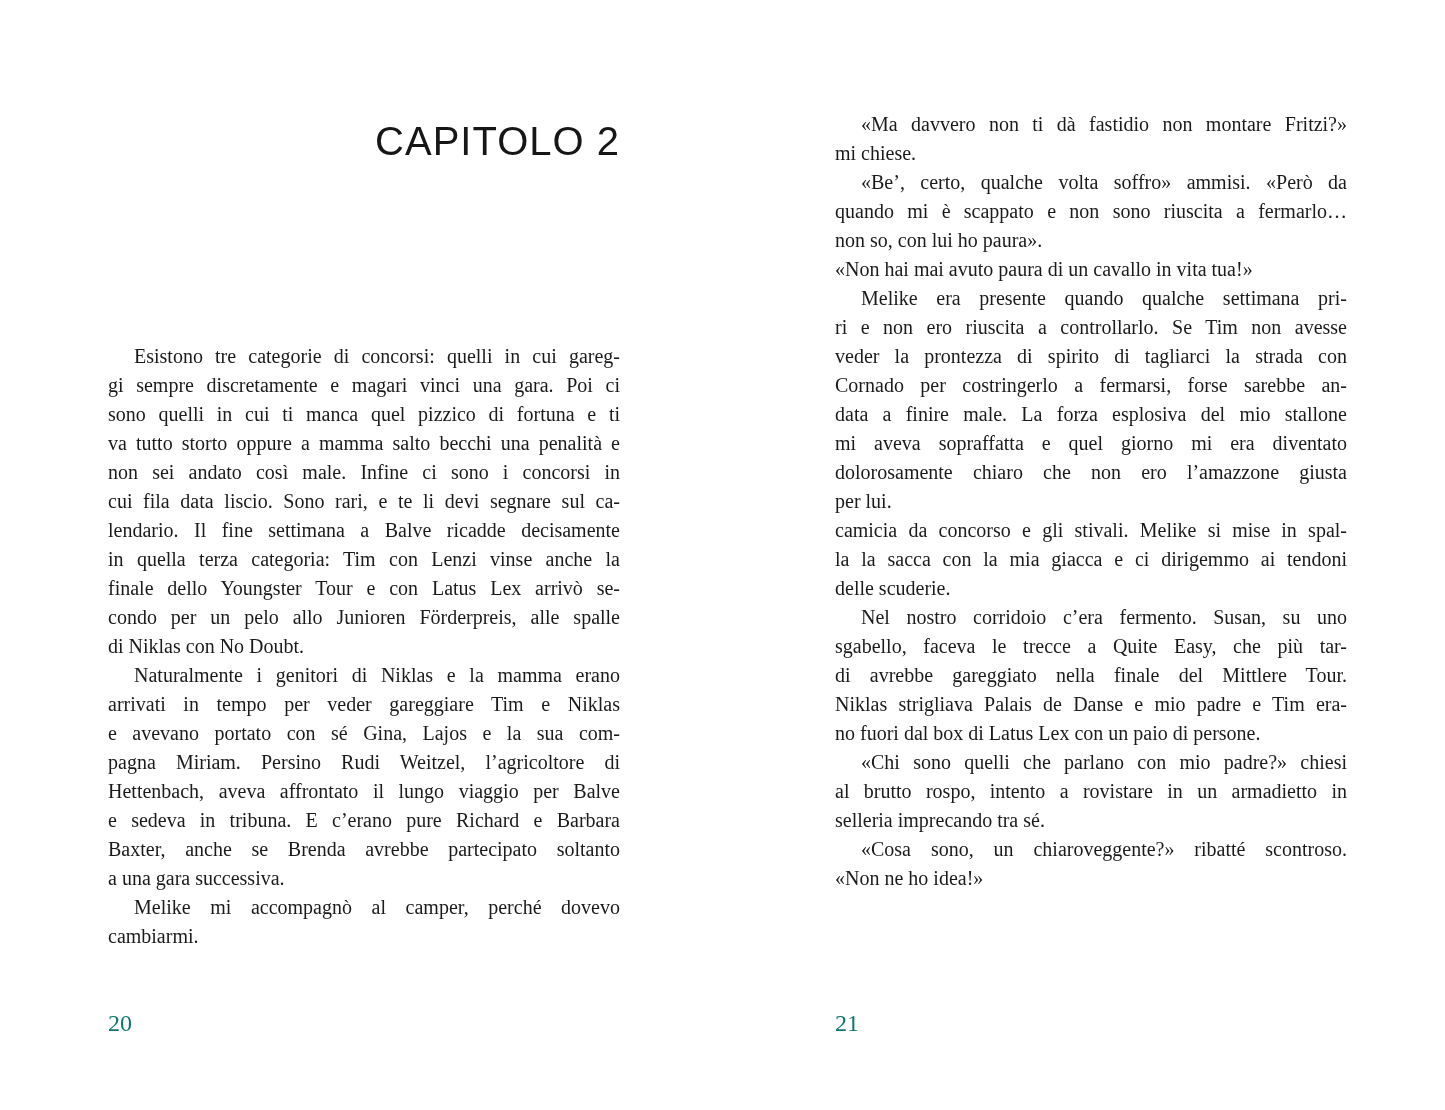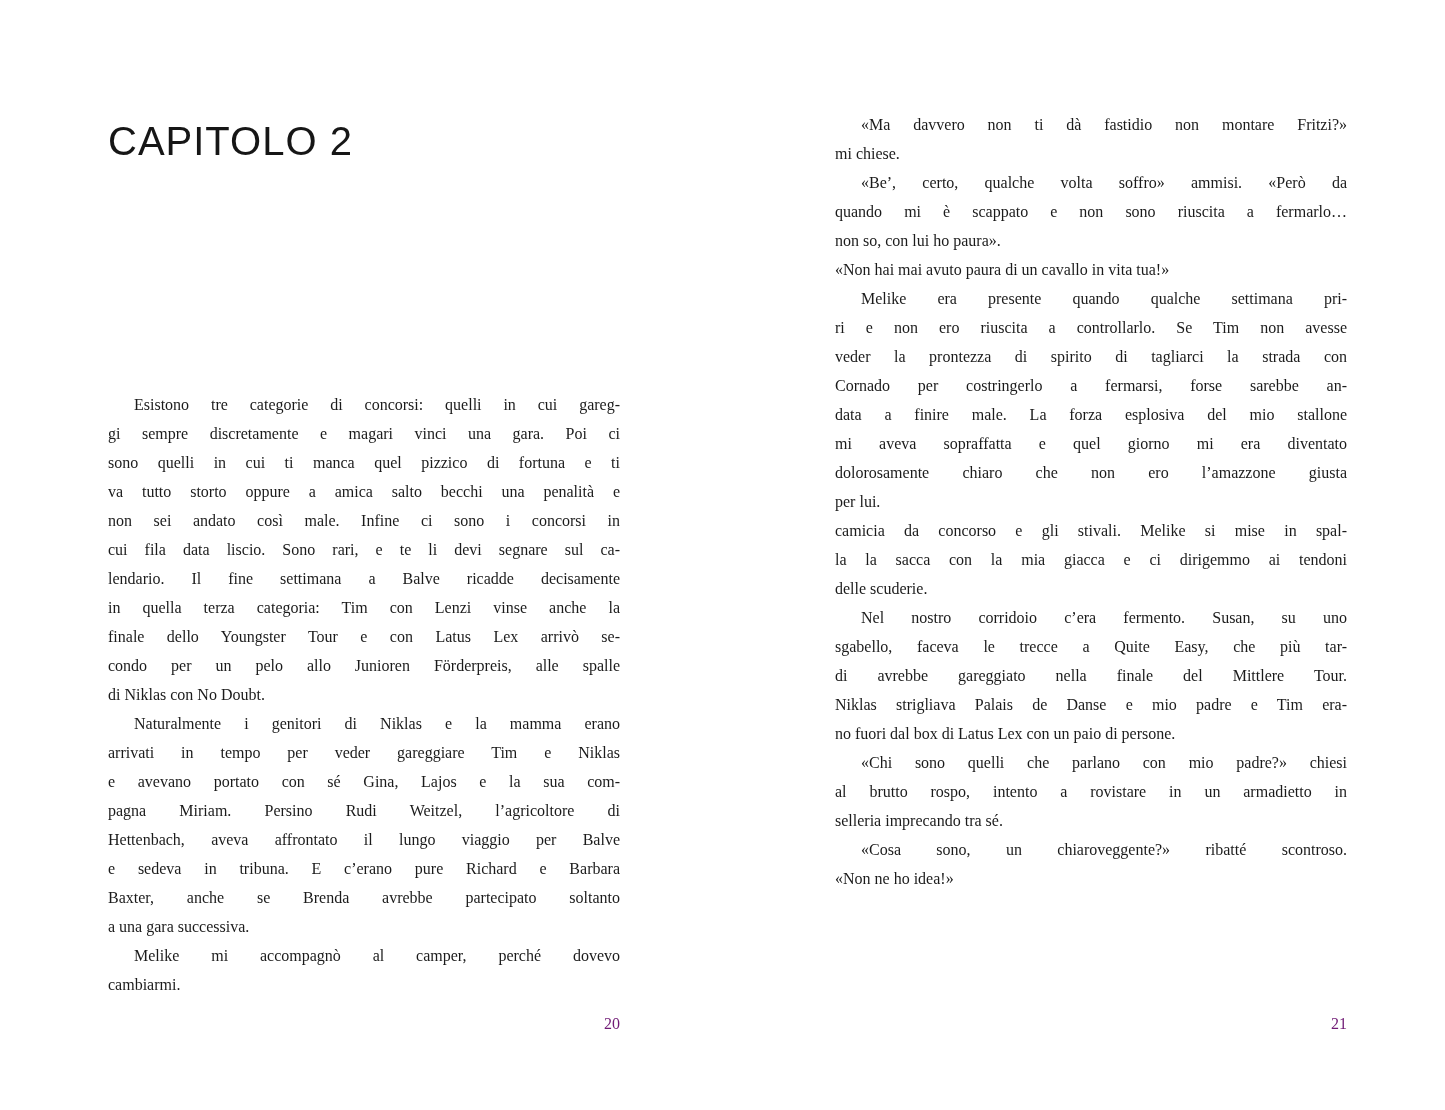--- a/index.html
+++ b/index.html
@@ -23,75 +23,75 @@
   }
   .page-left  { left: 108px; }
   .page-right { left: 835px; }
 
   .chapter-title {
     position: absolute;
     top: 116px;
     left: 0;
     width: 100%;
     margin: 0;
-    text-align: left;
+    text-align: right;
     font-family: "Liberation Sans", "DejaVu Sans", sans-serif;
     font-weight: 200;
     font-size: 40px;
     line-height: 50px;
     letter-spacing: 1px;
     color: #161616;
   }
 
   .body-text {
     position: absolute;
     left: 0;
     width: 512px;
     font-family: "Liberation Serif", "DejaVu Serif", serif;
-    font-size: 16px;
+    font-size: 20px;
     color: #1b1b1b;
     overflow: hidden;
   }
-  .page-left  .body-text { top: 342px; margin-top: 48px; }
+  .page-left  .body-text { top: 342px; }
   .page-right .body-text { top: 110px; }
 
   .line {
     height: 29px;
     line-height: 29px;
     text-align: justify;
     text-align-last: justify;
     hyphens: none;
   }
   .line.first { padding-left: 26px; }
   .line.last  { text-align-last: left; }
 
   .page-number {
     position: absolute;
     top: 1009px;
     left: 0;
     width: 100%;
-    text-align: right;
+    text-align: left;
     font-family: "Liberation Serif", "DejaVu Serif", serif;
-    font-size: 16px;
+    font-size: 24px;
     line-height: 29px;
-    color: #701a75;
+    color: #0f766e;
   }
 </style>
 </head>
 <body>
 
 <div class="spread">
 
   <div class="page page-left">
     <h1 class="chapter-title">CAPITOLO 2</h1>
     <div class="body-text">
         <div class="line first">Esistono tre categorie di concorsi: quelli in cui gareg-</div>
         <div class="line">gi sempre discretamente e magari vinci una gara. Poi ci</div>
         <div class="line">sono quelli in cui ti manca quel pizzico di fortuna e ti</div>
-        <div class="line">va tutto storto oppure a amica salto becchi una penalità e</div>
+        <div class="line">va tutto storto oppure a mamma salto becchi una penalità e</div>
         <div class="line">non sei andato così male. Infine ci sono i concorsi in</div>
         <div class="line">cui fila data liscio. Sono rari, e te li devi segnare sul ca-</div>
         <div class="line">lendario. Il fine settimana a Balve ricadde decisamente</div>
         <div class="line">in quella terza categoria: Tim con Lenzi vinse anche la</div>
         <div class="line">finale dello Youngster Tour e con Latus Lex arrivò se-</div>
         <div class="line">condo per un pelo allo Junioren Förderpreis, alle spalle</div>
         <div class="line last">di Niklas con No Doubt.</div>
         <div class="line first">Naturalmente i genitori di Niklas e la mamma erano</div>
         <div class="line">arrivati in tempo per veder gareggiare Tim e Niklas</div>
         <div class="line">e avevano portato con sé Gina, Lajos e la sua com-</div>

